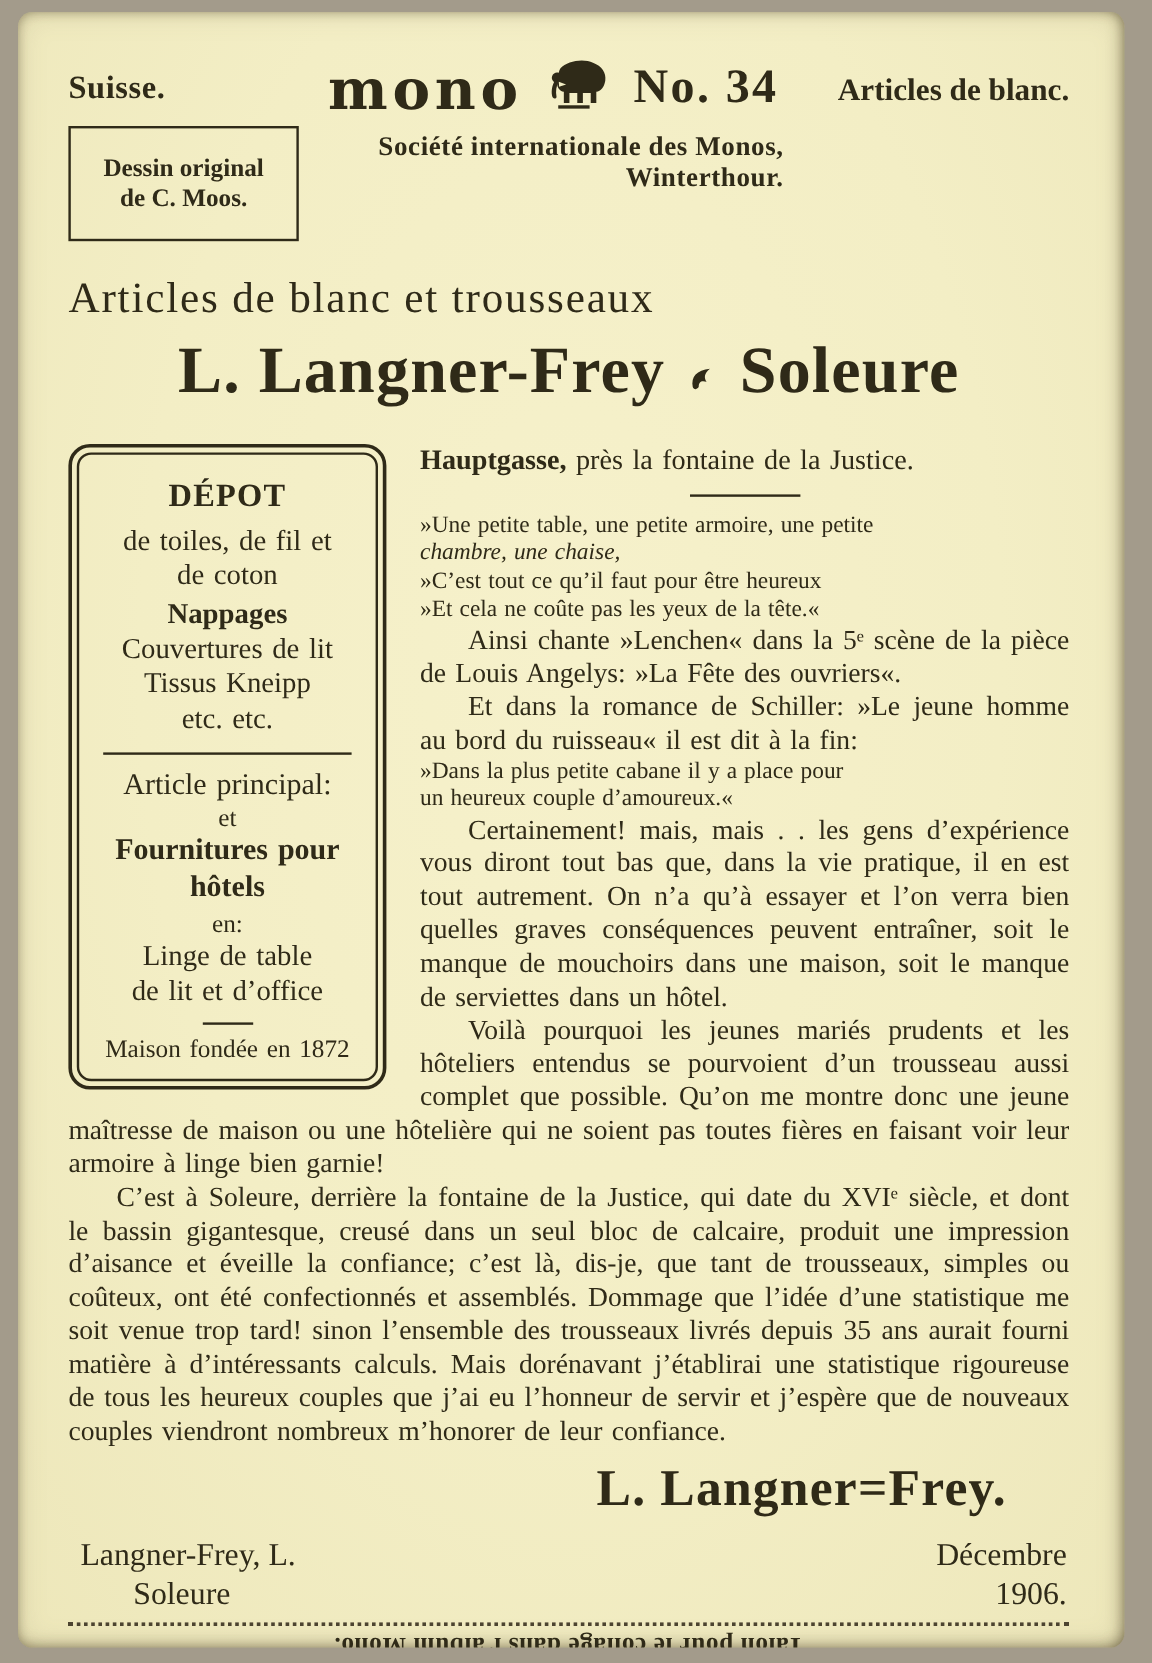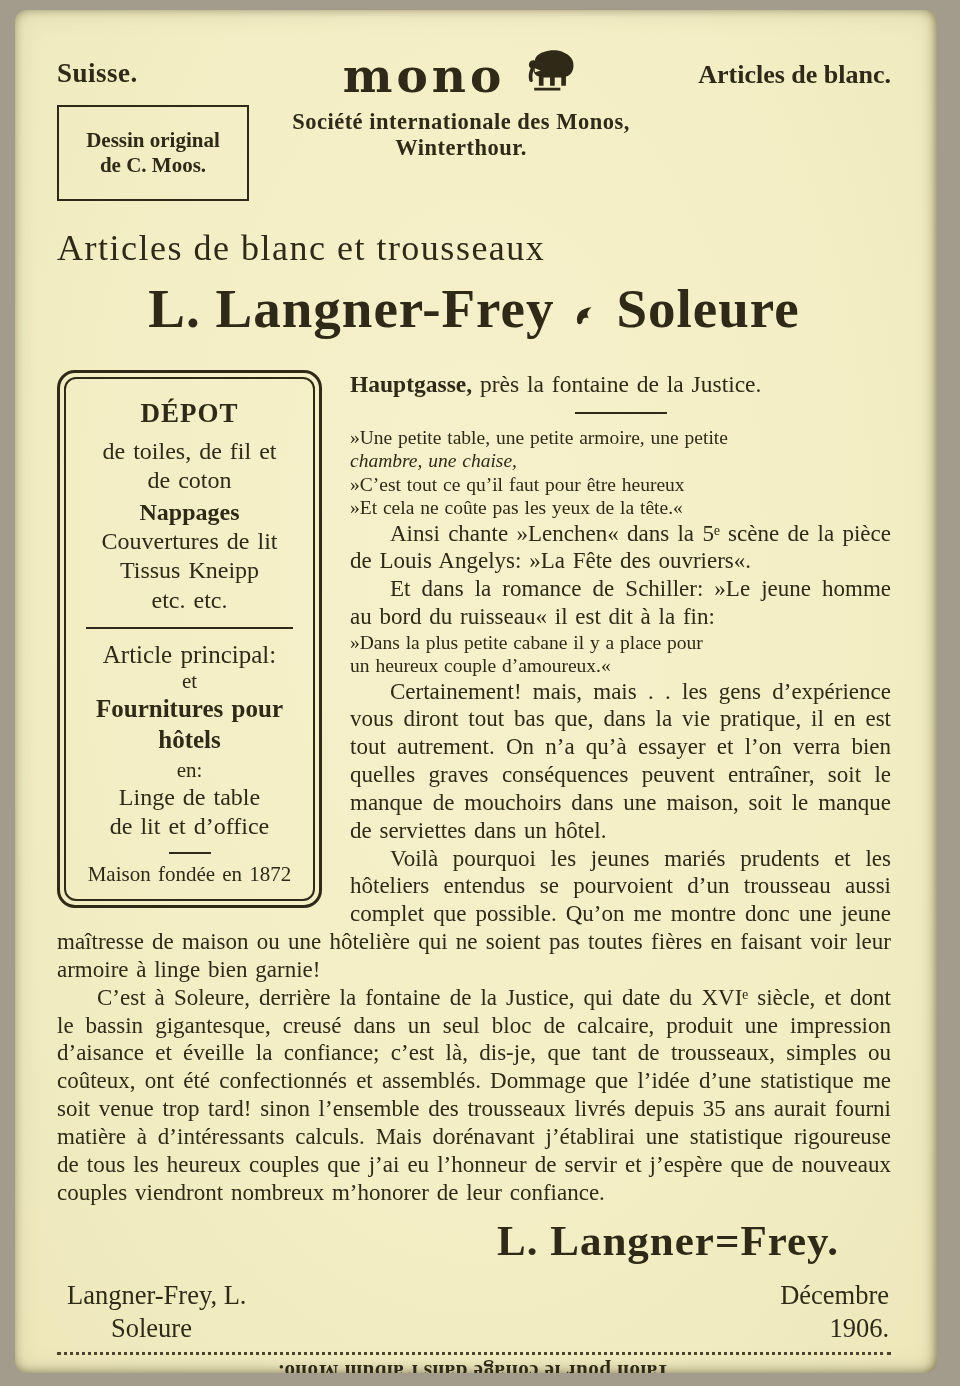--- a/index.html
+++ b/index.html
@@ -27,21 +27,21 @@
   .country { font-size:27px; font-weight:600; padding-top:14px; letter-spacing:.5px; }
   .credit-box {
     margin-top:16px; border:2px solid #2f2a18; width:192px;
     text-align:center; font-size:21px; font-weight:600; line-height:1.18;
     padding:21px 6px;
   }
   .logo-row { display:flex; justify-content:center; gap:18px; padding-top:4px; }
   .logo-mono { font-size:47px; font-weight:700; letter-spacing:4px; font-family:"DejaVu Serif",serif; }
   .logo-no { font-size:40px; font-weight:700; letter-spacing:2px; }
   .elephant svg { width:56px; height:44px; display:block; }
-  .society { text-align:center; font-size:22.5px; font-weight:700; margin-top:6px; letter-spacing:.5px; }
+  .society { text-align:right; font-size:22.5px; font-weight:700; margin-top:6px; letter-spacing:.5px; }
   .category { text-align:right; font-size:26px; font-weight:600; padding-top:16px; }
   
   .headline { text-align:left; font-size:36px; margin-top:26px; letter-spacing:1.5px; }
   .main-title { text-align:center; font-size:55px; font-weight:700; margin-top:8px; letter-spacing:1px; white-space:nowrap; }
   .ornament svg { width:22px; height:22px; margin:0 20px; display:inline-block; }
   
   .article { margin-top:28px; font-size:23px; line-height:1.21; text-align:justify; word-spacing:2px; }
   .depot { float:left; width:265px; margin:2px 28px 16px 0; }
   .depot-outer { border:3px solid #2f2a18; border-radius:18px; padding:4px; }
   .depot-inner { border:2px solid #2f2a18; border-radius:12px; padding:18px 6px 12px; text-align:center; }
@@ -89,20 +89,21 @@
         <span class="elephant">
           <svg viewBox="0 0 60 46">
             <g fill="#2f2a18">
               <path d="M14 9 C20 2 35 0 43 4 C51 7 55 13 54 20 C53 26 50 29 46 30 L46 40 L41 40 L41 31 L34 31 L34 40 L29 40 L29 31 L22 31 L22 40 L17 40 L17 30 C13 29 11 26 11 22 C8 22 5.5 19 6.5 16 C7.5 13 10.5 12 12.5 13 C12.8 11.5 13.3 10 14 9 Z"></path>
               <path d="M10.5 18 C7 22 5.5 28 6.5 33.5 C7 36.5 10 36.5 10.5 34.5 C9.5 29.5 10.2 24.5 12.5 21 Z"></path>
               <rect x="12" y="42" width="28" height="3"></rect>
             </g>
             <path d="M12.5 21 L19 23.5 L12.8 25.5 Z" fill="#f3eec5"></path>
           </svg>
         </span>
+        <span class="logo-no">No. 34</span>
       </div>
       <div class="society">Société internationale des Monos, Winterthour.</div>
     </div>
     <div class="category">Articles de blanc.</div>
   </div>
 
   <div class="headline">Articles de blanc et trousseaux</div>
   <div class="main-title">
     <span>L. Langner-Frey</span><span class="ornament"><svg viewBox="0 0 20 20">
           <path d="M3 16 C1.5 8 6 3 16 2 C11.5 5.5 11.5 9 13.5 12 C9.5 10.8 7.5 12 7.5 16 C5.8 18.2 3.8 18 3 16 Z" fill="#2f2a18"></path>

